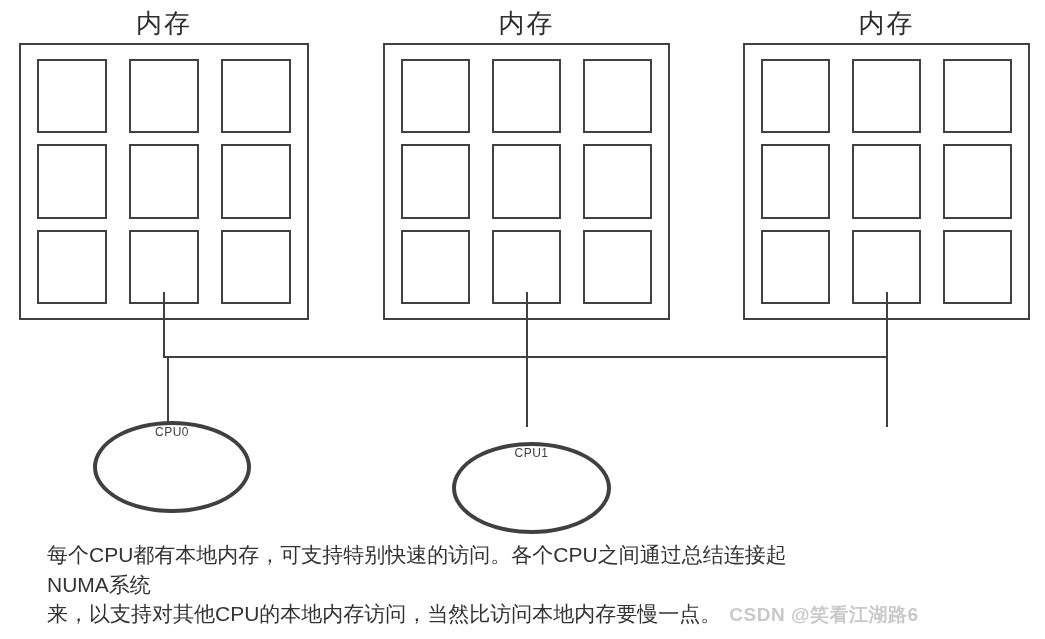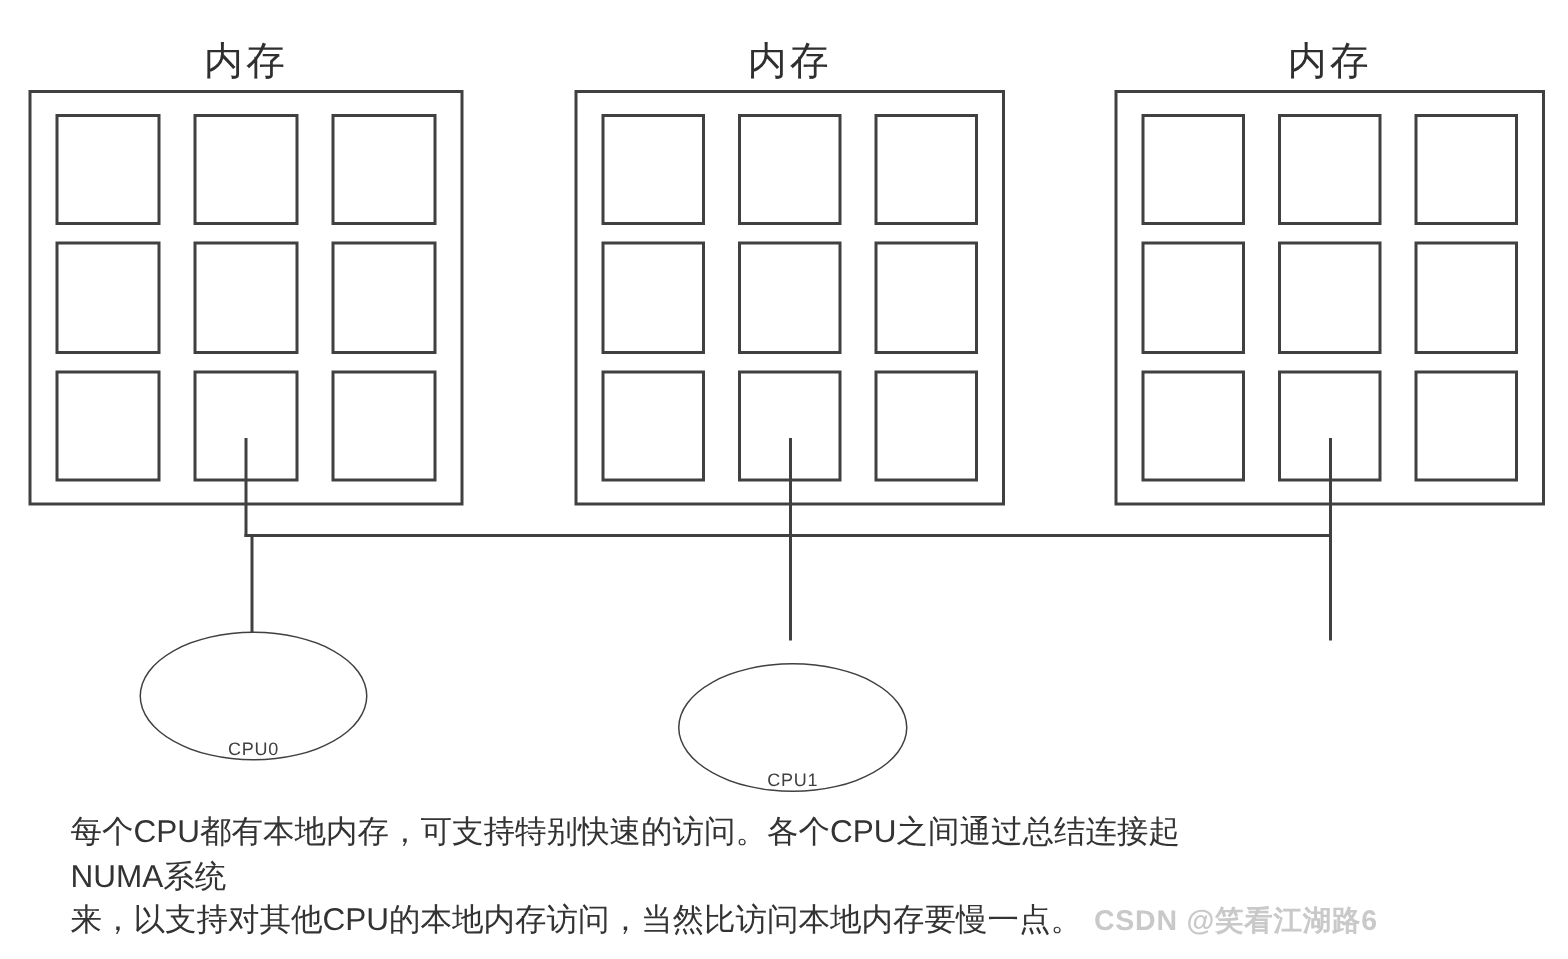--- a/index.html
+++ b/index.html
@@ -21,21 +21,20 @@
     position: absolute;
     top: 6px;
   }
   .mem-title {
     height: 37px;
     line-height: 34px;
     text-align: center;
     font-size: 26px;
     color: #2f2f2f;
     letter-spacing: 2px;
-    margin-top: 17px;
   }
   .mem-box {
     border: 2px solid #404040;
     height: 245px;
     box-sizing: content-box;
     padding: 14px 16px;
     display: grid;
     grid-template-columns: repeat(3, 1fr);
     grid-template-rows: repeat(3, 1fr);
     column-gap: 22px;
@@ -58,25 +57,25 @@
     pointer-events: none;
   }
   .wires line {
     stroke: #404040;
     stroke-width: 2;
   }
 
   
   .cpu {
     position: absolute;
-    border: 1px solid #404040;
+    border: 4px solid #404040;
     border-radius: 50%;
     background: #ffffff;
     display: flex;
-    align-items: flex-end;
+    align-items: flex-start;
     justify-content: center;
     font-size: 12px;
     letter-spacing: 0.5px;
     color: #404040;
   }
   #cpu-0 { left: 93px;  top: 421px; width: 150px; height: 84px; }
   #cpu-1 { left: 452px; top: 442px; width: 151px; height: 84px; }
   #cpu-2 { left: 813px; top: 423px; width: 149px; height: 82px; }
 
   

